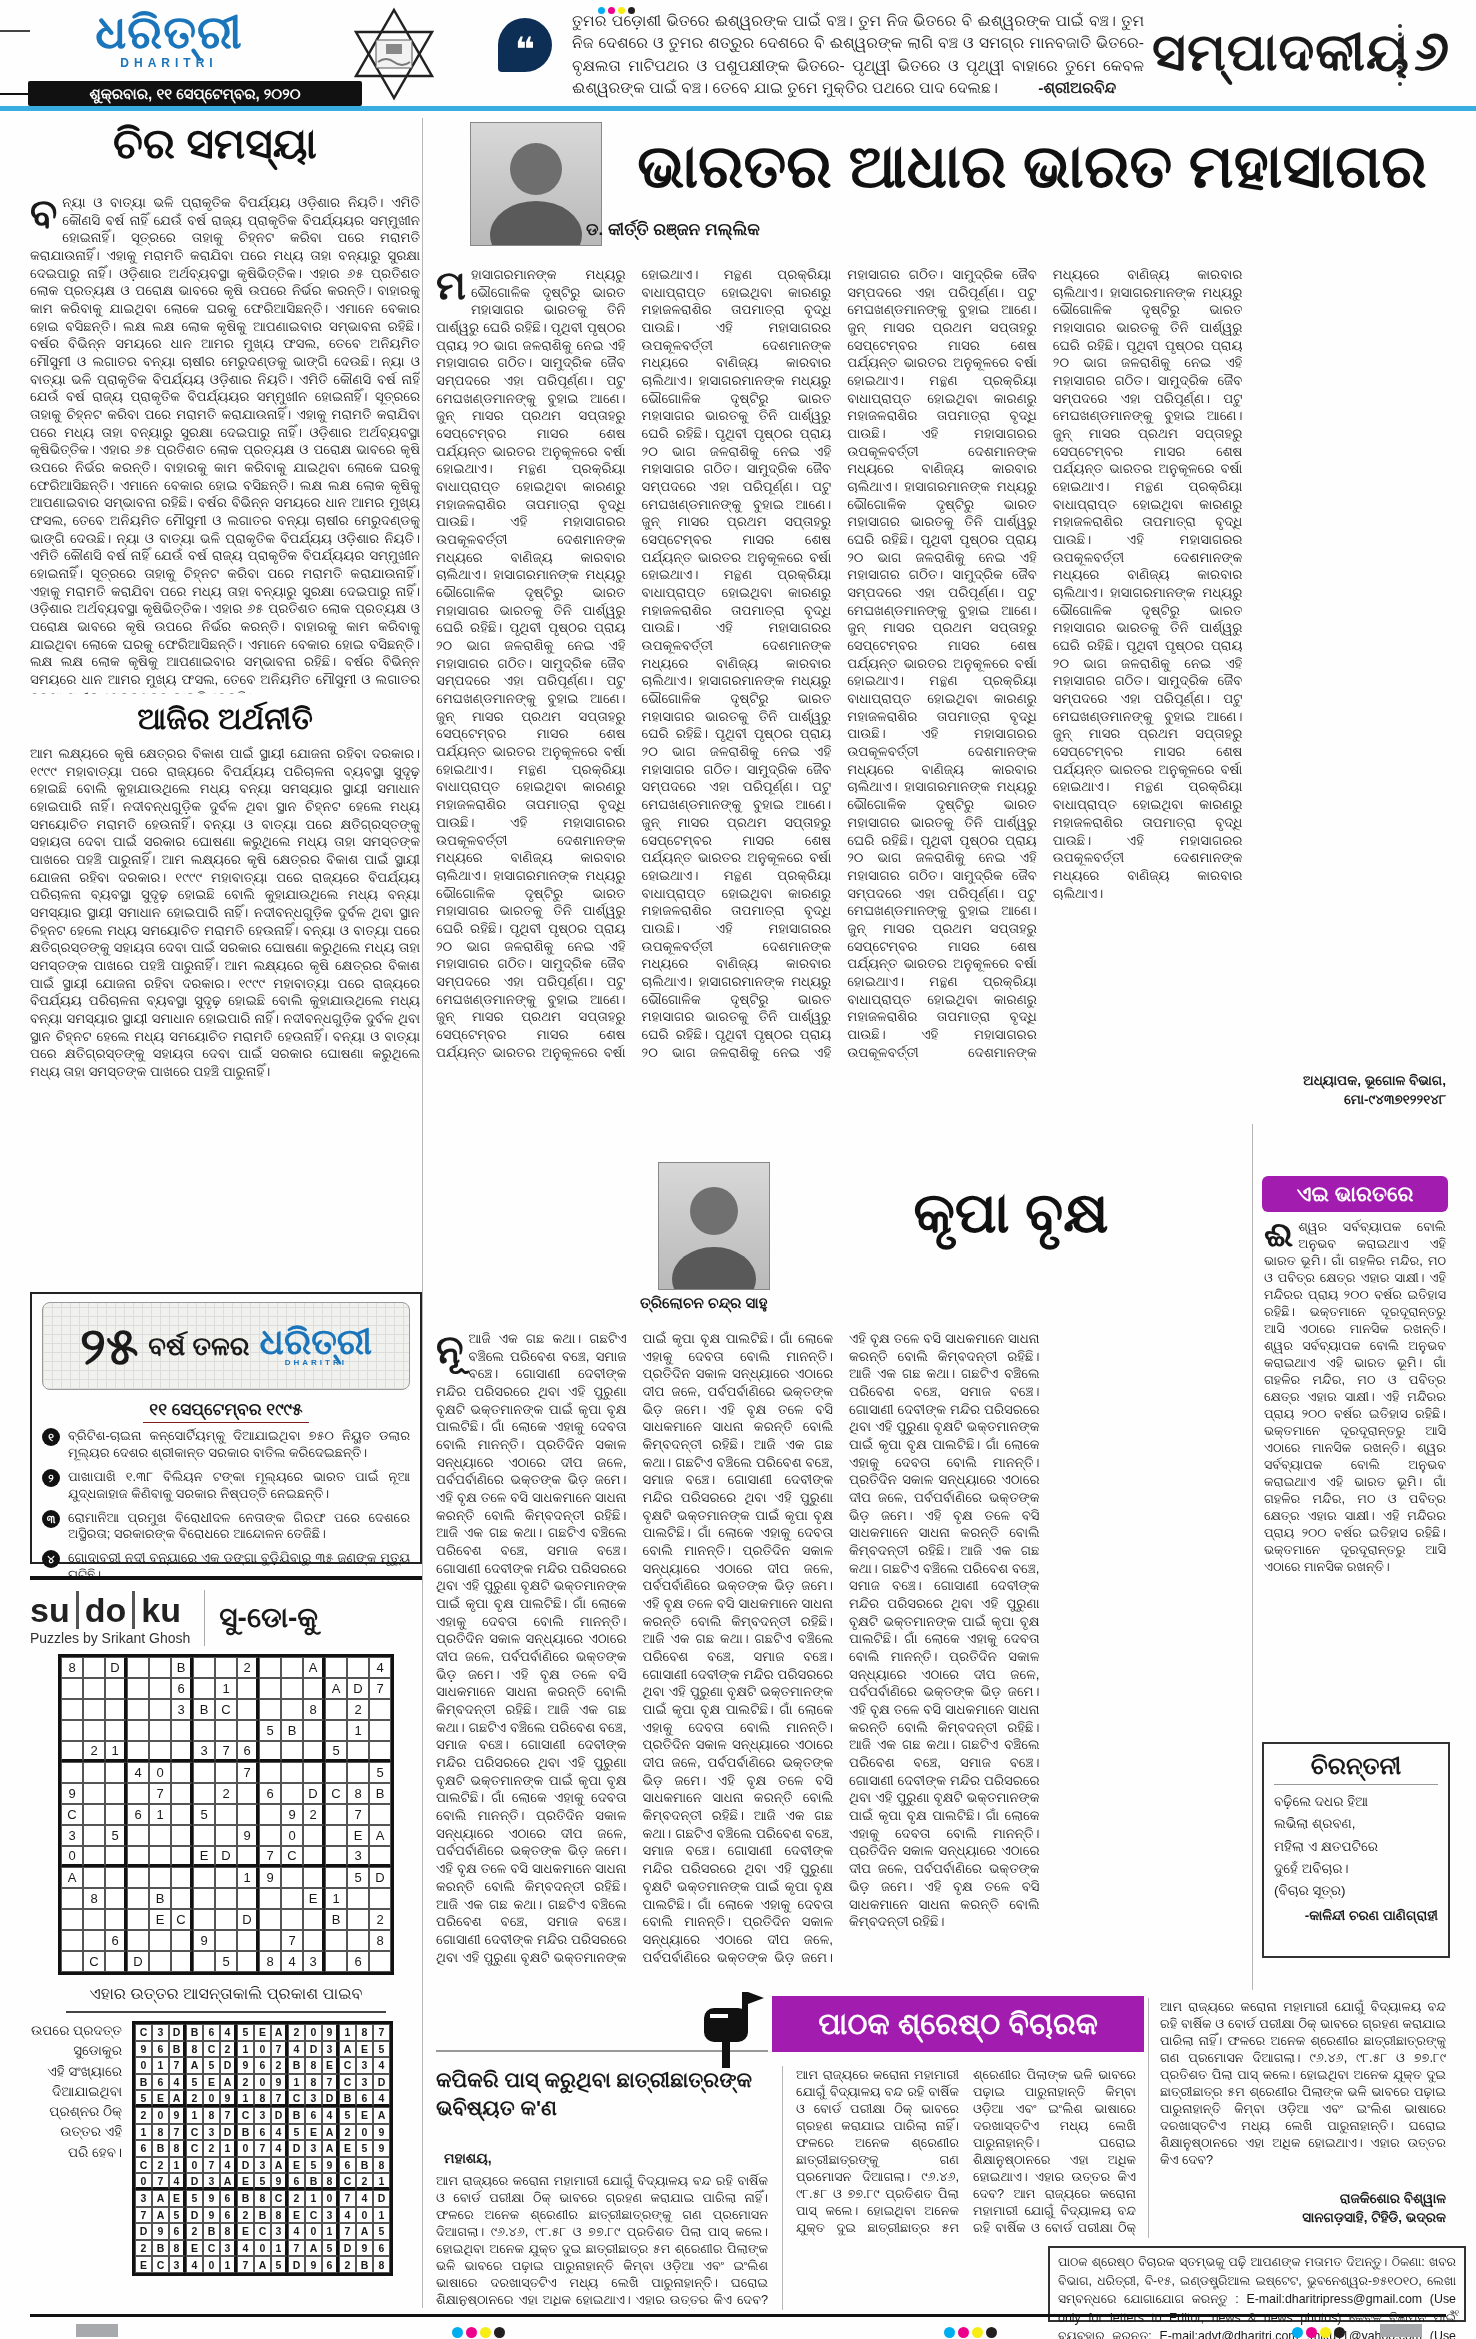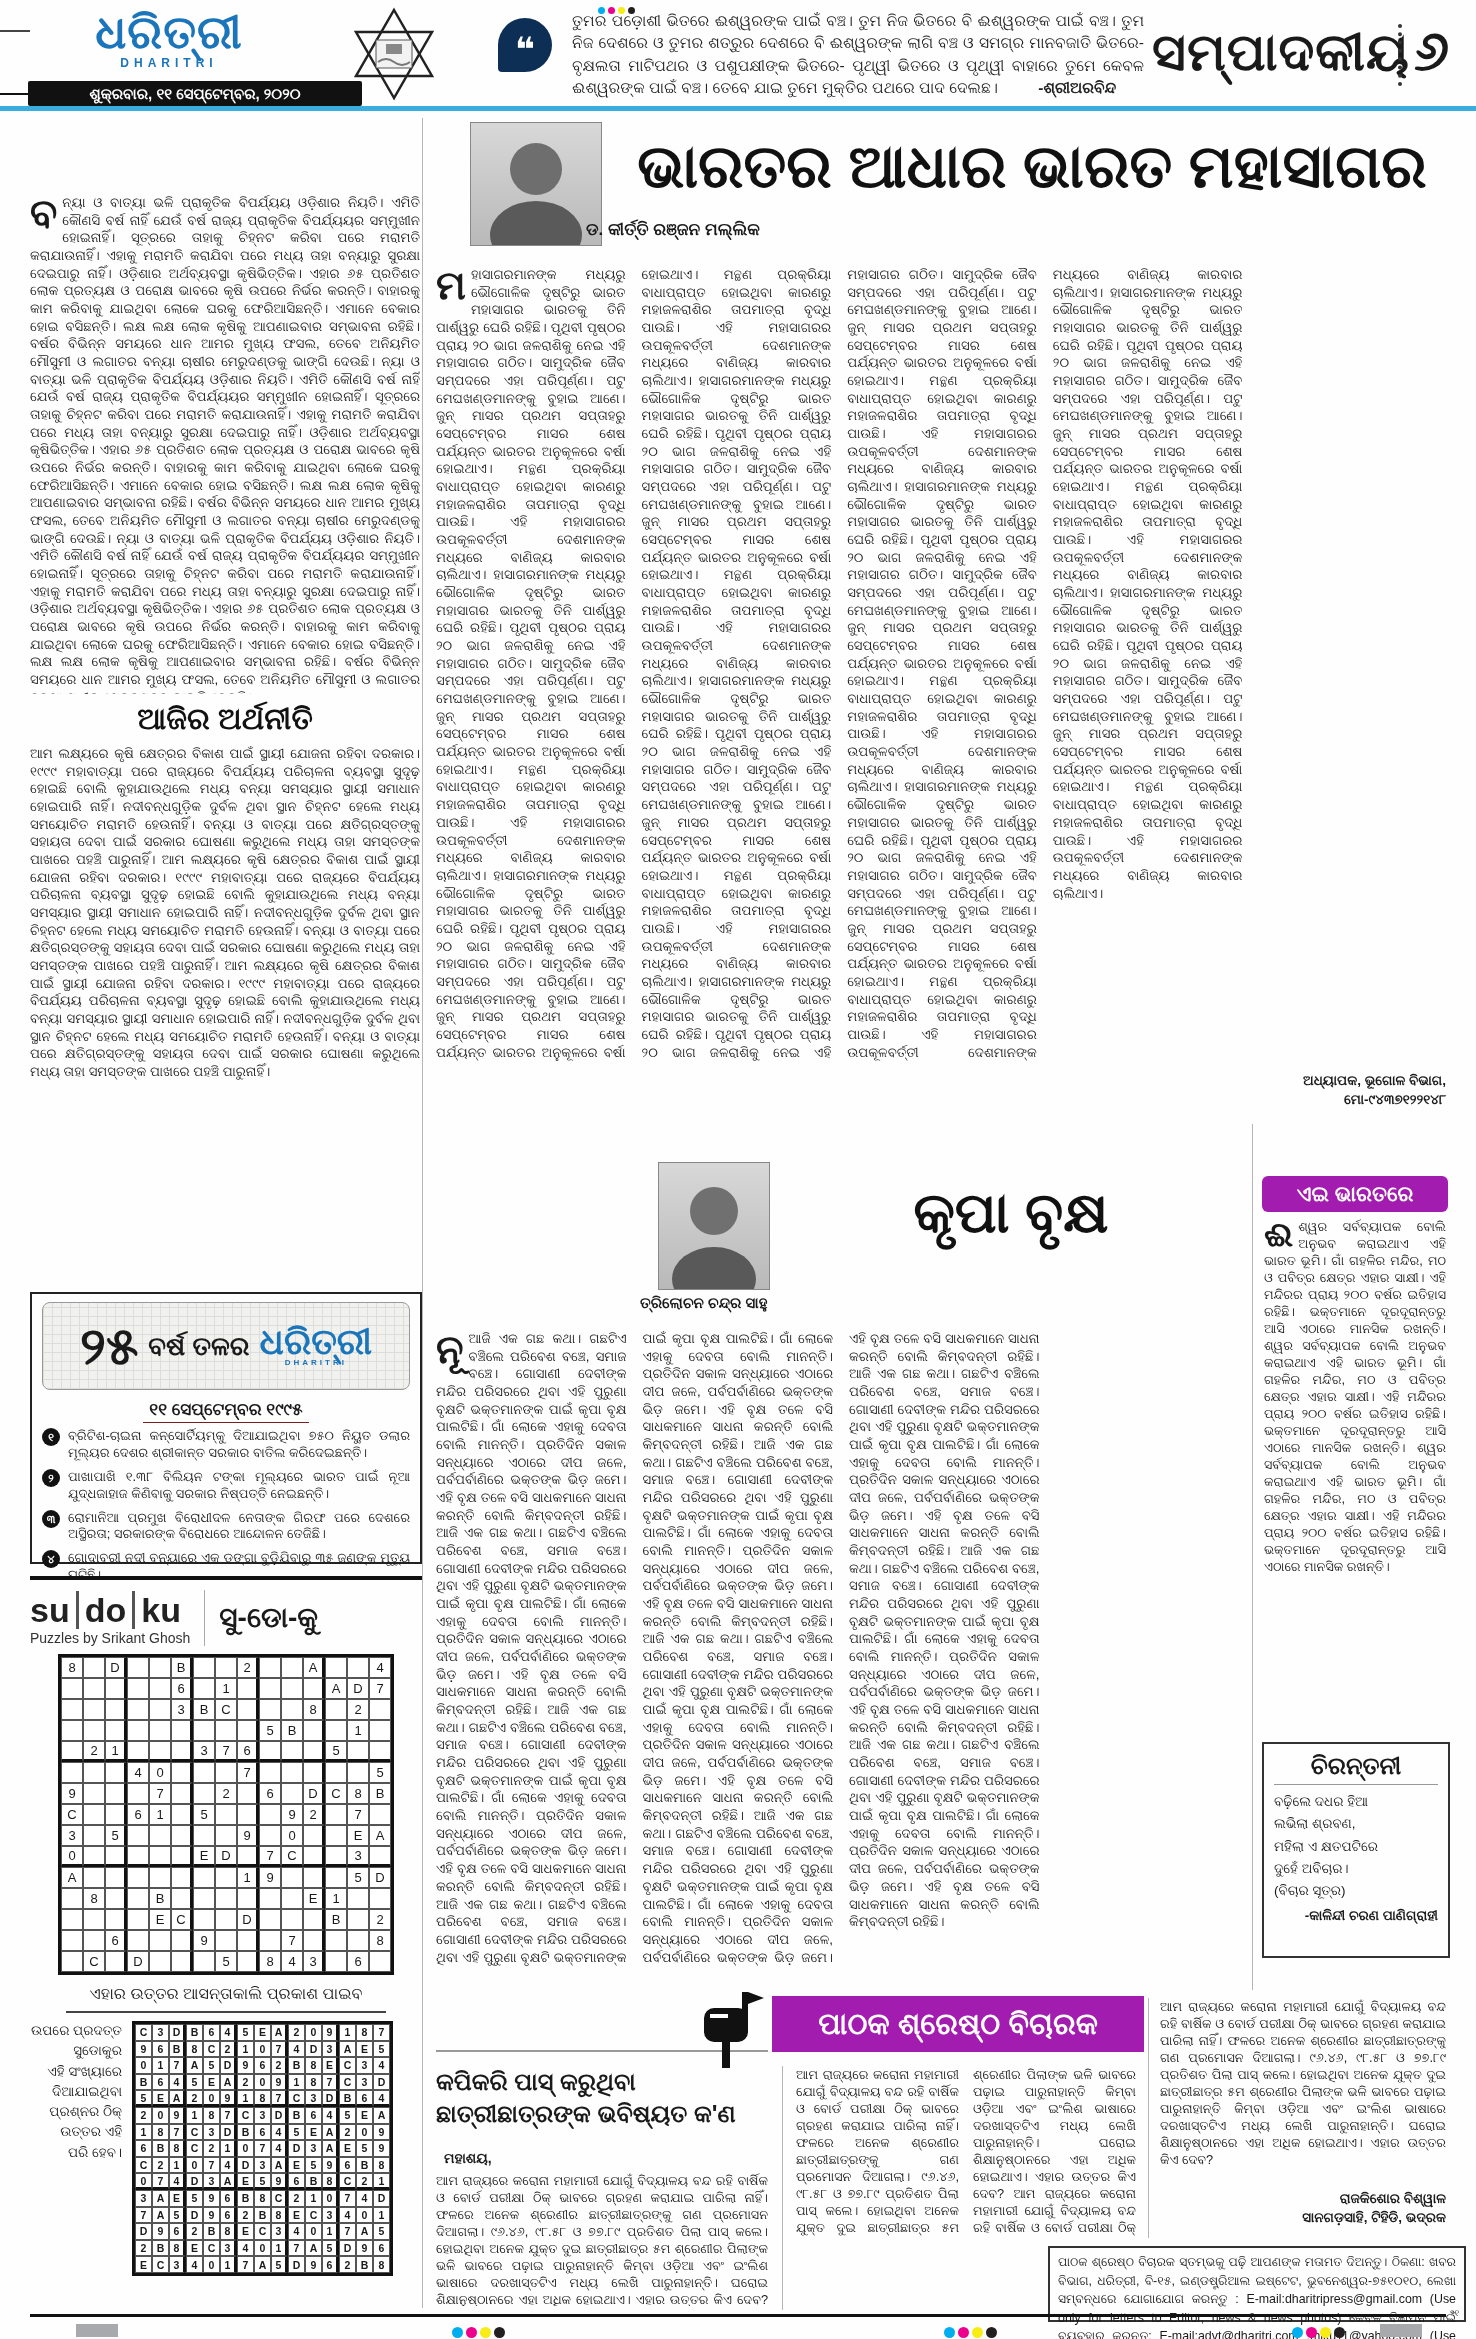--- a/index.html
+++ b/index.html
@@ -57,21 +57,21 @@
   
   .bandblack{background:#a21caf;color:#fff;font-weight:bold;display:flex;align-items:center;justify-content:center;}
   .photo{background:linear-gradient(180deg,#d8d8d8,#b9b9b9);border:1px solid #888;position:relative;overflow:hidden;}
   .photo svg{position:absolute;bottom:0;left:0;}
   .byline{font-weight:bold;font-size:17px;}
   .eibox .body-sm{padding:6px 2px;}
   .chirbox{border:2px solid #333;padding:8px 10px;}
   .chirttl{font-size:24px;font-weight:bold;text-align:center;border-bottom:1px solid #999;padding-bottom:4px;margin-bottom:6px;}
   .poemline{font-size:13.5px;line-height:1.65;}
   .chirattr{font-weight:bold;font-size:13.5px;text-align:right;margin-top:6px;}
-  .qsttl{font-size:24px;font-weight:bold;line-height:1.35;}
+  .qsttl{font-size:21px;font-weight:bold;line-height:1.35;}
   .salut{font-weight:bold;font-size:14px;}
   .authsig{font-weight:bold;font-size:13.5px;text-align:right;line-height:1.4;margin-top:4px;}
   .contactbox{border:2px solid #333;font-size:12.4px;line-height:1.5;padding:5px 8px;text-align:justify;}
   .botrule{height:3px;background:#111;}
   .platemark{font-size:9px;color:#555;}
   
   .dot{width:11px;height:11px;border-radius:50%;display:inline-block;margin-right:3px;}
   .dot-s{width:7px;height:7px;}
   .c{background:#00aeef}.m{background:#ec008c}.y{background:#f7ec13}.k{background:#231f20}
   .graybar{background:#a7a9ac;}
@@ -104,20 +104,21 @@
   <div class="abs qtext" style="left:572px;top:10px;width:572px;">
     <span>ତୁମର ପଡ଼ୋଶୀ ଭିତରେ ଈଶ୍ୱରଙ୍କ ପାଇଁ ବଞ୍ଚ। ତୁମ ନିଜ ଭିତରେ ବି ଈଶ୍ୱରଙ୍କ ପାଇଁ ବଞ୍ଚ। ତୁମ ନିଜ ଦେଶରେ ଓ ତୁମର ଶତ୍ରୁର ଦେଶରେ ବି ଈଶ୍ୱରଙ୍କ ଲାଗି ବଞ୍ଚ ଓ ସମଗ୍ର ମାନବଜାତି ଭିତରେ- ବୃକ୍ଷଲତା ମାଟିପଥର ଓ ପଶୁପକ୍ଷୀଙ୍କ ଭିତରେ- ପୃଥ୍ୱୀ ଭିତରେ ଓ ପୃଥ୍ୱୀ ବାହାରେ ତୁମେ କେବଳ ଈଶ୍ୱରଙ୍କ ପାଇଁ ବଞ୍ଚ। ତେବେ ଯାଇ ତୁମେ ମୁକ୍ତିର ପଥରେ ପାଦ ଦେଲଛ।</span>
     <span class="qattr">-ଶ୍ରୀଅରବିନ୍ଦ</span>
   </div>
 
   <div class="abs secttl" style="left:1152px;top:22px;">ସମ୍ପାଦକୀୟ</div>
   <div class="abs dotsep" style="left:1398px;top:24px;"></div>
   <div class="abs pagenum" style="left:1414px;top:18px;">୬</div>
   <div class="abs toprule" style="left:0;top:106px;width:1476px;background:#3aade0;"></div>
 
+  <div class="abs hl" style="left:40px;top:120px;width:350px;font-size:42px;text-align:center;">ଚିର ସମସ୍ୟା</div>
   <div class="abs" style="left:30px;top:194px;width:390px;height:1086px;overflow:hidden;">
     <div class="body-sm" style="height:500px;">
       <span class="dc">ବ</span><span>ନ୍ୟା ଓ ବାତ୍ୟା ଭଳି ପ୍ରାକୃତିକ ବିପର୍ଯ୍ୟୟ ଓଡ଼ିଶାର ନିୟତି। ଏମିତି କୌଣସି ବର୍ଷ ନାହିଁ ଯେଉଁ ବର୍ଷ ରାଜ୍ୟ ପ୍ରାକୃତିକ ବିପର୍ଯ୍ୟୟର ସମ୍ମୁଖୀନ ହୋଇନାହିଁ। ସୂତ୍ରରେ ତାହାକୁ ଚିହ୍ନଟ କରିବା ପରେ ମରାମତି କରାଯାଉନାହିଁ। ଏହାକୁ ମରାମତି କରାଯିବା ପରେ ମଧ୍ୟ ତାହା ବନ୍ୟାରୁ ସୁରକ୍ଷା ଦେଇପାରୁ ନାହିଁ। ଓଡ଼ିଶାର ଅର୍ଥବ୍ୟବସ୍ଥା କୃଷିଭିତ୍ତିକ। ଏହାର ୬୫ ପ୍ରତିଶତ ଲୋକ ପ୍ରତ୍ୟକ୍ଷ ଓ ପରୋକ୍ଷ ଭାବରେ କୃଷି ଉପରେ ନିର୍ଭର କରନ୍ତି। ବାହାରକୁ କାମ କରିବାକୁ ଯାଇଥିବା ଲୋକେ ଘରକୁ ଫେରିଆସିଛନ୍ତି। ଏମାନେ ବେକାର ହୋଇ ବସିଛନ୍ତି। ଲକ୍ଷ ଲକ୍ଷ ଲୋକ କୃଷିକୁ ଆପଣାଇବାର ସମ୍ଭାବନା ରହିଛି। ବର୍ଷର ବିଭିନ୍ନ ସମୟରେ ଧାନ ଆମର ମୁଖ୍ୟ ଫସଲ, ତେବେ ଅନିୟମିତ ମୌସୁମୀ ଓ ଲଗାତର ବନ୍ୟା ଚାଷୀର ମେରୁଦଣ୍ଡକୁ ଭାଙ୍ଗି ଦେଉଛି।  ନ୍ୟା ଓ ବାତ୍ୟା ଭଳି ପ୍ରାକୃତିକ ବିପର୍ଯ୍ୟୟ ଓଡ଼ିଶାର ନିୟତି। ଏମିତି କୌଣସି ବର୍ଷ ନାହିଁ ଯେଉଁ ବର୍ଷ ରାଜ୍ୟ ପ୍ରାକୃତିକ ବିପର୍ଯ୍ୟୟର ସମ୍ମୁଖୀନ ହୋଇନାହିଁ। ସୂତ୍ରରେ ତାହାକୁ ଚିହ୍ନଟ କରିବା ପରେ ମରାମତି କରାଯାଉନାହିଁ। ଏହାକୁ ମରାମତି କରାଯିବା ପରେ ମଧ୍ୟ ତାହା ବନ୍ୟାରୁ ସୁରକ୍ଷା ଦେଇପାରୁ ନାହିଁ। ଓଡ଼ିଶାର ଅର୍ଥବ୍ୟବସ୍ଥା କୃଷିଭିତ୍ତିକ। ଏହାର ୬୫ ପ୍ରତିଶତ ଲୋକ ପ୍ରତ୍ୟକ୍ଷ ଓ ପରୋକ୍ଷ ଭାବରେ କୃଷି ଉପରେ ନିର୍ଭର କରନ୍ତି। ବାହାରକୁ କାମ କରିବାକୁ ଯାଇଥିବା ଲୋକେ ଘରକୁ ଫେରିଆସିଛନ୍ତି। ଏମାନେ ବେକାର ହୋଇ ବସିଛନ୍ତି। ଲକ୍ଷ ଲକ୍ଷ ଲୋକ କୃଷିକୁ ଆପଣାଇବାର ସମ୍ଭାବନା ରହିଛି। ବର୍ଷର ବିଭିନ୍ନ ସମୟରେ ଧାନ ଆମର ମୁଖ୍ୟ ଫସଲ, ତେବେ ଅନିୟମିତ ମୌସୁମୀ ଓ ଲଗାତର ବନ୍ୟା ଚାଷୀର ମେରୁଦଣ୍ଡକୁ ଭାଙ୍ଗି ଦେଉଛି।  ନ୍ୟା ଓ ବାତ୍ୟା ଭଳି ପ୍ରାକୃତିକ ବିପର୍ଯ୍ୟୟ ଓଡ଼ିଶାର ନିୟତି। ଏମିତି କୌଣସି ବର୍ଷ ନାହିଁ ଯେଉଁ ବର୍ଷ ରାଜ୍ୟ ପ୍ରାକୃତିକ ବିପର୍ଯ୍ୟୟର ସମ୍ମୁଖୀନ ହୋଇନାହିଁ। ସୂତ୍ରରେ ତାହାକୁ ଚିହ୍ନଟ କରିବା ପରେ ମରାମତି କରାଯାଉନାହିଁ। ଏହାକୁ ମରାମତି କରାଯିବା ପରେ ମଧ୍ୟ ତାହା ବନ୍ୟାରୁ ସୁରକ୍ଷା ଦେଇପାରୁ ନାହିଁ। ଓଡ଼ିଶାର ଅର୍ଥବ୍ୟବସ୍ଥା କୃଷିଭିତ୍ତିକ। ଏହାର ୬୫ ପ୍ରତିଶତ ଲୋକ ପ୍ରତ୍ୟକ୍ଷ ଓ ପରୋକ୍ଷ ଭାବରେ କୃଷି ଉପରେ ନିର୍ଭର କରନ୍ତି। ବାହାରକୁ କାମ କରିବାକୁ ଯାଇଥିବା ଲୋକେ ଘରକୁ ଫେରିଆସିଛନ୍ତି। ଏମାନେ ବେକାର ହୋଇ ବସିଛନ୍ତି। ଲକ୍ଷ ଲକ୍ଷ ଲୋକ କୃଷିକୁ ଆପଣାଇବାର ସମ୍ଭାବନା ରହିଛି। ବର୍ଷର ବିଭିନ୍ନ ସମୟରେ ଧାନ ଆମର ମୁଖ୍ୟ ଫସଲ, ତେବେ ଅନିୟମିତ ମୌସୁମୀ ଓ ଲଗାତର ବନ୍ୟା ଚାଷୀର ମେରୁଦଣ୍ଡକୁ ଭାଙ୍ଗି ଦେଉଛି। </span>
     </div>
     <div class="hl" style="font-size:30px;text-align:center;margin:8px 0;">ଆଜିର ଅର୍ଥନୀତି</div>
     <div class="body-sm" style="height:508px;">ଆମ ଲକ୍ଷ୍ୟରେ କୃଷି କ୍ଷେତ୍ରର ବିକାଶ ପାଇଁ ସ୍ଥାୟୀ ଯୋଜନା ରହିବା ଦରକାର। ୧୯୯୯ ମହାବାତ୍ୟା ପରେ ରାଜ୍ୟରେ ବିପର୍ଯ୍ୟୟ ପରିଚାଳନା ବ୍ୟବସ୍ଥା ସୁଦୃଢ଼ ହୋଇଛି ବୋଲି କୁହାଯାଉଥିଲେ ମଧ୍ୟ ବନ୍ୟା ସମସ୍ୟାର ସ୍ଥାୟୀ ସମାଧାନ ହୋଇପାରି ନାହିଁ। ନଦୀବନ୍ଧଗୁଡ଼ିକ ଦୁର୍ବଳ ଥିବା ସ୍ଥାନ ଚିହ୍ନଟ ହେଲେ ମଧ୍ୟ ସମୟୋଚିତ ମରାମତି ହେଉନାହିଁ। ବନ୍ୟା ଓ ବାତ୍ୟା ପରେ କ୍ଷତିଗ୍ରସ୍ତଙ୍କୁ ସହାୟତା ଦେବା ପାଇଁ ସରକାର ଘୋଷଣା କରୁଥିଲେ ମଧ୍ୟ ତାହା ସମସ୍ତଙ୍କ ପାଖରେ ପହଞ୍ଚି ପାରୁନାହିଁ।  ଆମ ଲକ୍ଷ୍ୟରେ କୃଷି କ୍ଷେତ୍ରର ବିକାଶ ପାଇଁ ସ୍ଥାୟୀ ଯୋଜନା ରହିବା ଦରକାର। ୧୯୯୯ ମହାବାତ୍ୟା ପରେ ରାଜ୍ୟରେ ବିପର୍ଯ୍ୟୟ ପରିଚାଳନା ବ୍ୟବସ୍ଥା ସୁଦୃଢ଼ ହୋଇଛି ବୋଲି କୁହାଯାଉଥିଲେ ମଧ୍ୟ ବନ୍ୟା ସମସ୍ୟାର ସ୍ଥାୟୀ ସମାଧାନ ହୋଇପାରି ନାହିଁ। ନଦୀବନ୍ଧଗୁଡ଼ିକ ଦୁର୍ବଳ ଥିବା ସ୍ଥାନ ଚିହ୍ନଟ ହେଲେ ମଧ୍ୟ ସମୟୋଚିତ ମରାମତି ହେଉନାହିଁ। ବନ୍ୟା ଓ ବାତ୍ୟା ପରେ କ୍ଷତିଗ୍ରସ୍ତଙ୍କୁ ସହାୟତା ଦେବା ପାଇଁ ସରକାର ଘୋଷଣା କରୁଥିଲେ ମଧ୍ୟ ତାହା ସମସ୍ତଙ୍କ ପାଖରେ ପହଞ୍ଚି ପାରୁନାହିଁ।  ଆମ ଲକ୍ଷ୍ୟରେ କୃଷି କ୍ଷେତ୍ରର ବିକାଶ ପାଇଁ ସ୍ଥାୟୀ ଯୋଜନା ରହିବା ଦରକାର। ୧୯୯୯ ମହାବାତ୍ୟା ପରେ ରାଜ୍ୟରେ ବିପର୍ଯ୍ୟୟ ପରିଚାଳନା ବ୍ୟବସ୍ଥା ସୁଦୃଢ଼ ହୋଇଛି ବୋଲି କୁହାଯାଉଥିଲେ ମଧ୍ୟ ବନ୍ୟା ସମସ୍ୟାର ସ୍ଥାୟୀ ସମାଧାନ ହୋଇପାରି ନାହିଁ। ନଦୀବନ୍ଧଗୁଡ଼ିକ ଦୁର୍ବଳ ଥିବା ସ୍ଥାନ ଚିହ୍ନଟ ହେଲେ ମଧ୍ୟ ସମୟୋଚିତ ମରାମତି ହେଉନାହିଁ। ବନ୍ୟା ଓ ବାତ୍ୟା ପରେ କ୍ଷତିଗ୍ରସ୍ତଙ୍କୁ ସହାୟତା ଦେବା ପାଇଁ ସରକାର ଘୋଷଣା କରୁଥିଲେ ମଧ୍ୟ ତାହା ସମସ୍ତଙ୍କ ପାଖରେ ପହଞ୍ଚି ପାରୁନାହିଁ। </div>
   </div>
 
   <div class="abs vrule" style="left:422px;top:118px;height:2190px;"></div>
 

